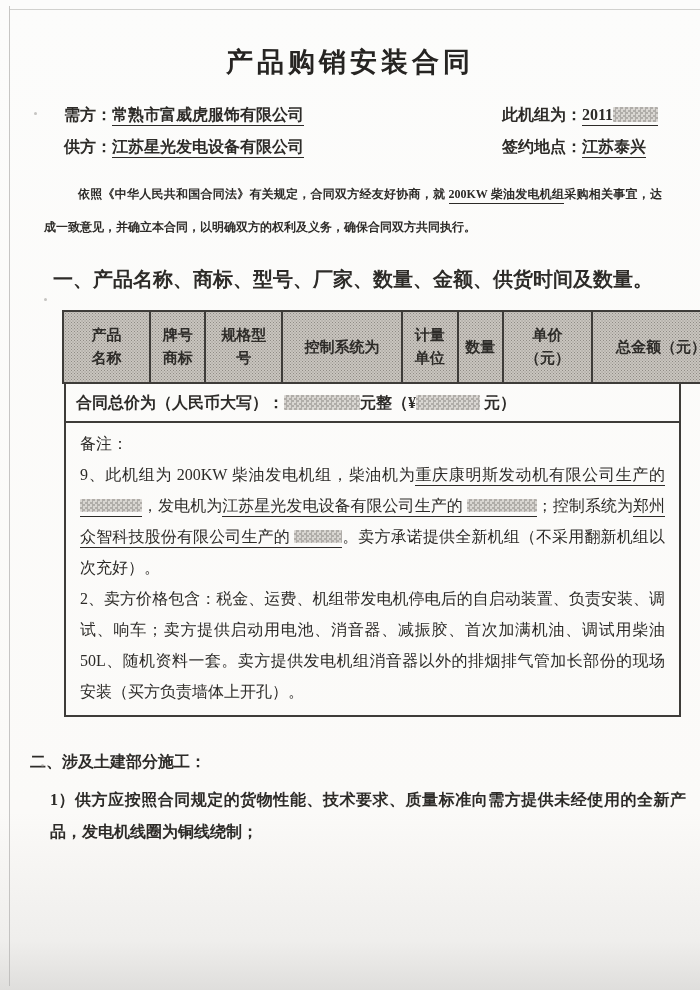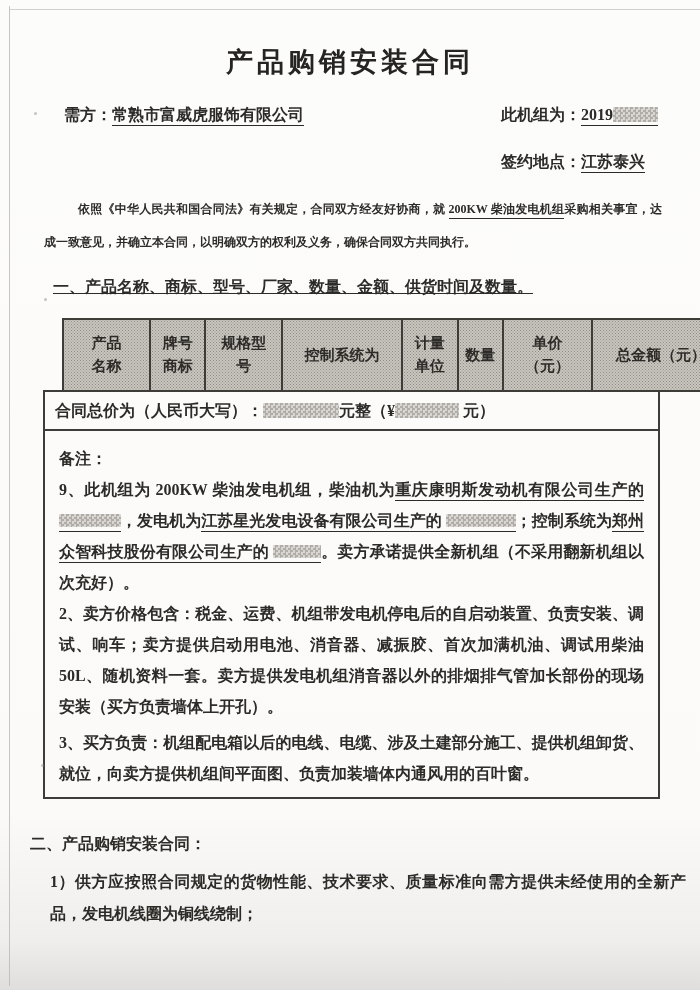--- a/index.html
+++ b/index.html
@@ -16,58 +16,58 @@
   .scan-edge-left{position:absolute;left:9px;top:6px;bottom:4px;width:1px;background:#b9b8b6;opacity:.8;}
   .scan-edge-top{position:absolute;left:9px;top:9px;right:0;height:1px;background:#c6c5c3;opacity:.8;}
   .scan-dot{position:absolute;width:3px;height:3px;border-radius:50%;background:#8f8d8a;opacity:.5;}
 
   .doc-title{
     margin:44px 8px 0;text-align:center;
     font-size:27px;font-weight:700;letter-spacing:4px;color:#262422;
   }
 
   .parties{display:flex;justify-content:space-between;margin:24px 42px 0 64px;}
-  .party-col{display:flex;flex-direction:column;gap:25px;}
+  .party-col{display:flex;flex-direction:column;gap:10px;}
   .party-row{font-size:16px;font-weight:700;line-height:22px;white-space:nowrap;}
   .u{border-bottom:1.5px solid #2d2b28;padding-bottom:1.5px;}
 
   .intro{
     margin:20px 38px 0 44px;
     font-size:12px;font-weight:600;line-height:33px;
     text-align:justify;text-indent:34px;
   }
 
-  .sec-heading1{margin:17px 0 0 53px;font-size:16px;font-weight:600;line-height:22px;text-decoration:underline;}
+  .sec-heading1{margin:24px 0 0 53px;font-size:20px;font-weight:600;line-height:22px;}
 
   table.product{
     border-collapse:collapse;table-layout:fixed;
     width:669px;margin:20px 0 0 62px;
   }
   table.product th, table.product td{
     border:2px solid #3e3c39;text-align:center;vertical-align:middle;
     font-size:15px;font-weight:600;white-space:pre-line;line-height:23px;
     padding:2px 1px;overflow:hidden;
   }
   table.product th{
     height:66px;
     background-color:#c9c5bf;
     background-image:radial-gradient(#8f8b85 0.8px, transparent 1px),radial-gradient(#8f8b85 0.8px, transparent 1px);
     background-size:3px 3px;background-position:0 0,1.5px 1.5px;
   }
   table.product td{height:72px;background:transparent;}
 
   .widebox{
-    width:613px;margin:-2px 0 0 43px;
+    width:613px;margin:-2px 0 0 64px;
     border:2px solid #3e3c39;background:transparent;
   }
   .total-row{
     border-bottom:2px solid #3e3c39;
     padding:7px 10px 6px;font-size:16px;font-weight:600;line-height:24px;white-space:nowrap;
   }
-  .remarks{padding:12px 14px 8px;font-size:16px;font-weight:700;line-height:31px;border-radius:12px;}
+  .remarks{padding:5px 14px 8px;font-size:16px;font-weight:400;line-height:31px;border-radius:12px;}
   .remarks p{margin:0;text-align:justify;}
   .remarks p.gap{margin-top:5px;}
 
   .sec-heading2{margin:33px 0 0 30px;font-size:16px;font-weight:600;line-height:24px;}
   .sec2-item{
     margin:10px 14px 0 50px;
     font-size:16px;font-weight:600;line-height:32px;text-align:justify;
   }
 
   
@@ -89,24 +89,27 @@
   <div class="scan-dot" style="left:44px;top:298px;"></div>
   <div class="scan-dot" style="left:41px;top:764px;"></div>
 
   <div class="doc-title">产品购销安装合同</div>
 
   <div class="parties">
     <div class="party-col">
       <div class="party-row">
         <span>需方：</span><span class="u">常熟市富威虎服饰有限公司</span>
       </div>
+      <div class="party-row">
+        <span>供方：</span><span class="u">江苏星光发电设备有限公司</span>
+      </div>
     </div>
     <div class="party-col">
       <div class="party-row">
-        <span>此机组为：</span><span class="u"><span>2019</span><span class="mz tall w45"></span></span>
+        <span>此机组为：</span><span class="u"><span>2011</span><span class="mz tall w45"></span></span>
       </div>
       <div class="party-row">
         <span>签约地点：</span><span class="u">江苏泰兴</span>
       </div>
     </div>
   </div>
 
   <p class="intro"><span>依照《中华人民共和国合同法》有关规定，合同双方经友好协商，就 </span><span class="u">200KW 柴油发电机组</span><span>采购相关事宜，达成一致意见，并确立本合同，以明确双方的权利及义务，确保合同双方共同执行。</span></p>
 
   <div class="sec-heading1">一、产品名称、商标、型号、厂家、数量、金额、供货时间及数量。</div>
@@ -142,19 +145,18 @@
     </table>
 
   <div class="widebox">
     <div class="total-row">
       <span>合同总价为（人民币大写）：</span><span class="mz tall w76"></span><span>元整（¥</span><span class="mz tall w64"></span>&nbsp;<span>元）</span>
     </div>
     <div class="remarks">
       <p>备注：</p>
       <p><span>9、此机组为 200KW 柴油发电机组，柴油机为</span><span class="u"><span>重庆康明斯发动机有限公司生产的 </span><span class="mz w62"></span></span><span>，发电机为</span><span class="u"><span>江苏星光发电设备有限公司生产的 </span><span class="mz w70"></span></span><span>；控制系统为</span><span class="u"><span>郑州众智科技股份有限公司生产的 </span><span class="mz w48"></span></span><span>。卖方承诺提供全新机组（不采用翻新机组以次充好）。</span></p>
       <p>2、卖方价格包含：税金、运费、机组带发电机停电后的自启动装置、负责安装、调试、响车；卖方提供启动用电池、消音器、减振胶、首次加满机油、调试用柴油 50L、随机资料一套。卖方提供发电机组消音器以外的排烟排气管加长部份的现场安装（买方负责墙体上开孔）。</p>
-      <p class="gap">3、买方负责：机组配电箱以后的电线、电缆、涉及土建部分施工、提供机组卸货、就位，向卖方提供机组间平面图、负责加装墙体内通风用的百叶窗。</p>
     </div>
   </div>
 
-  <div class="sec-heading2">二、产品购销安装合同：</div>
+  <div class="sec-heading2">二、涉及土建部分施工：</div>
   <p class="sec2-item">1）供方应按照合同规定的货物性能、技术要求、质量标准向需方提供未经使用的全新产品，发电机线圈为铜线绕制；</p>
 </div>
 
 </body></html>

